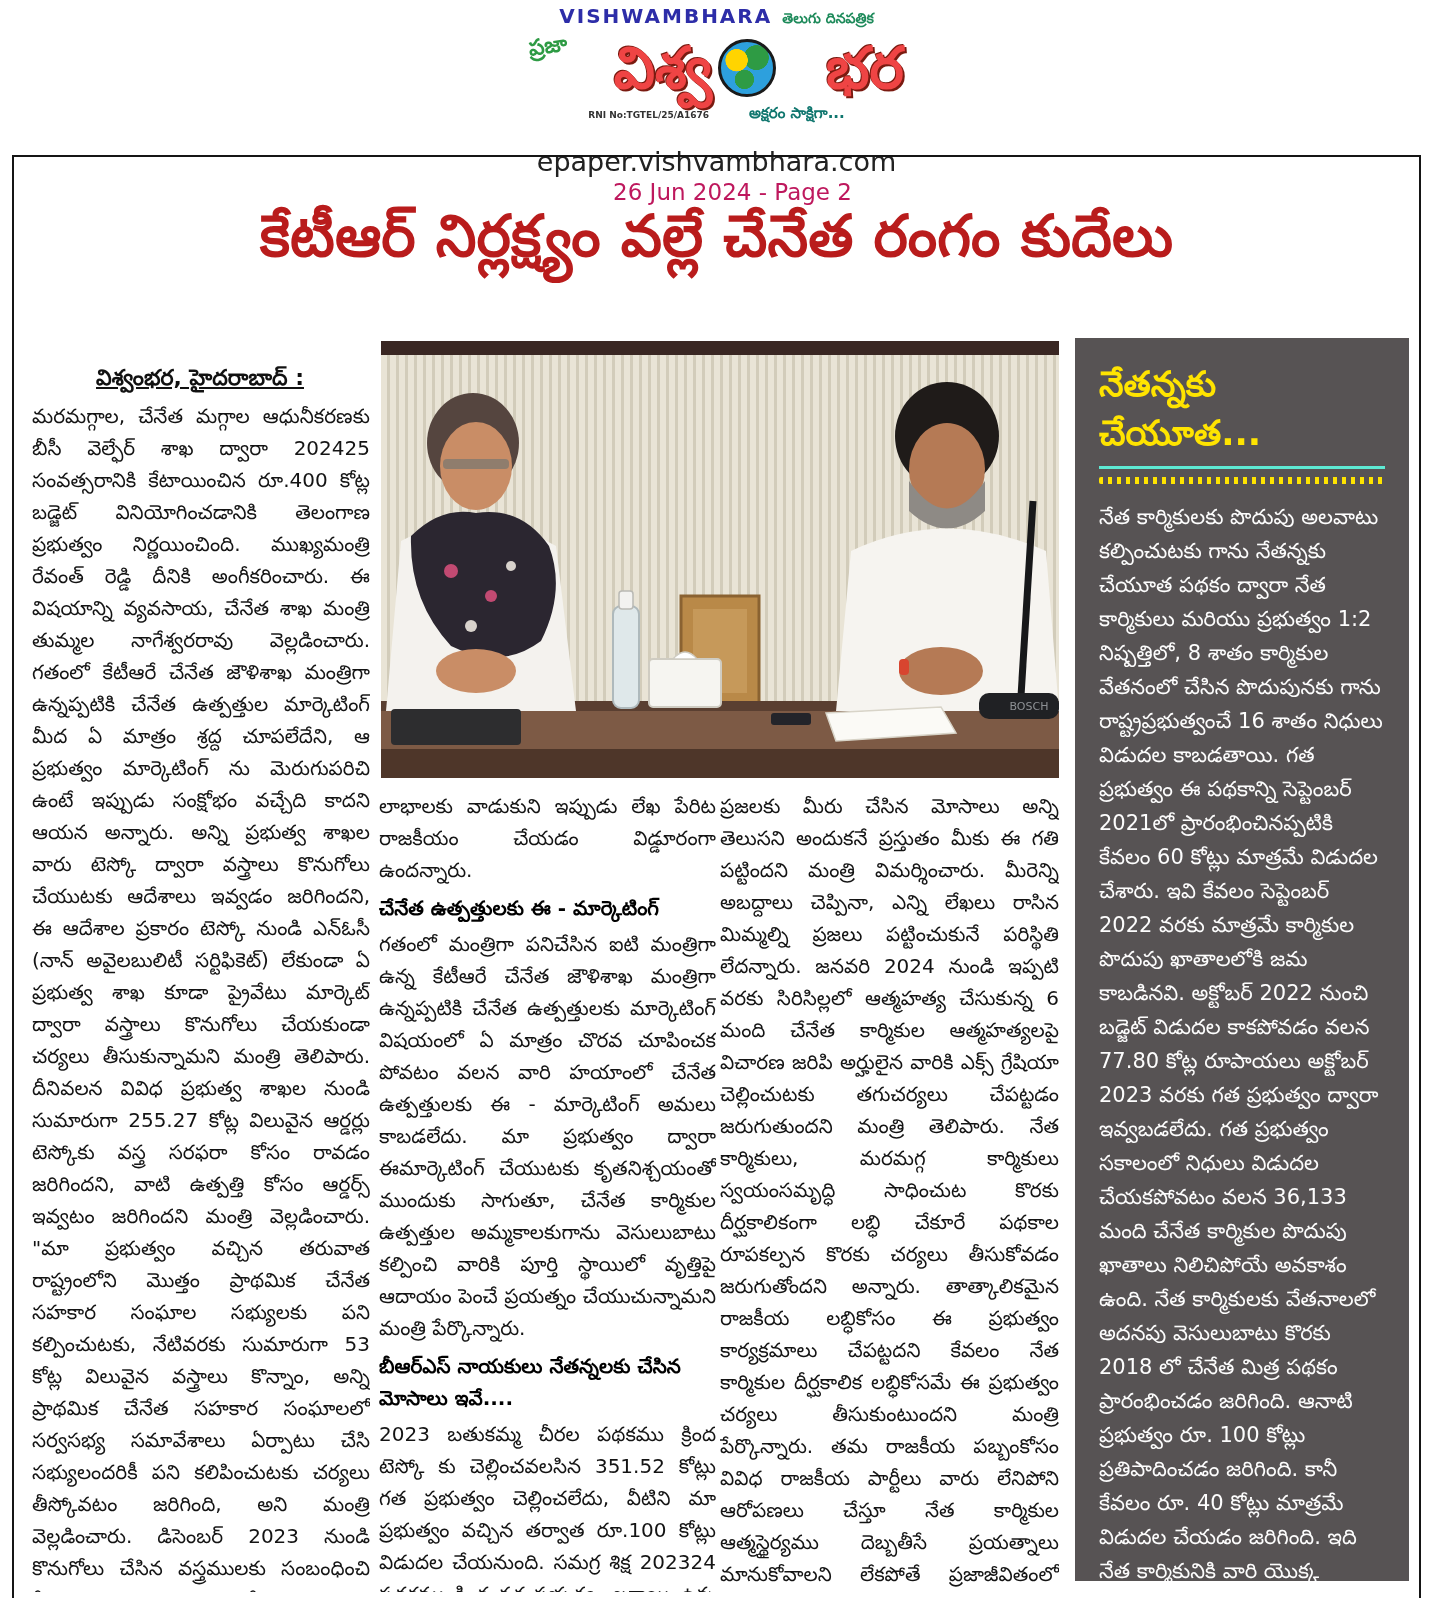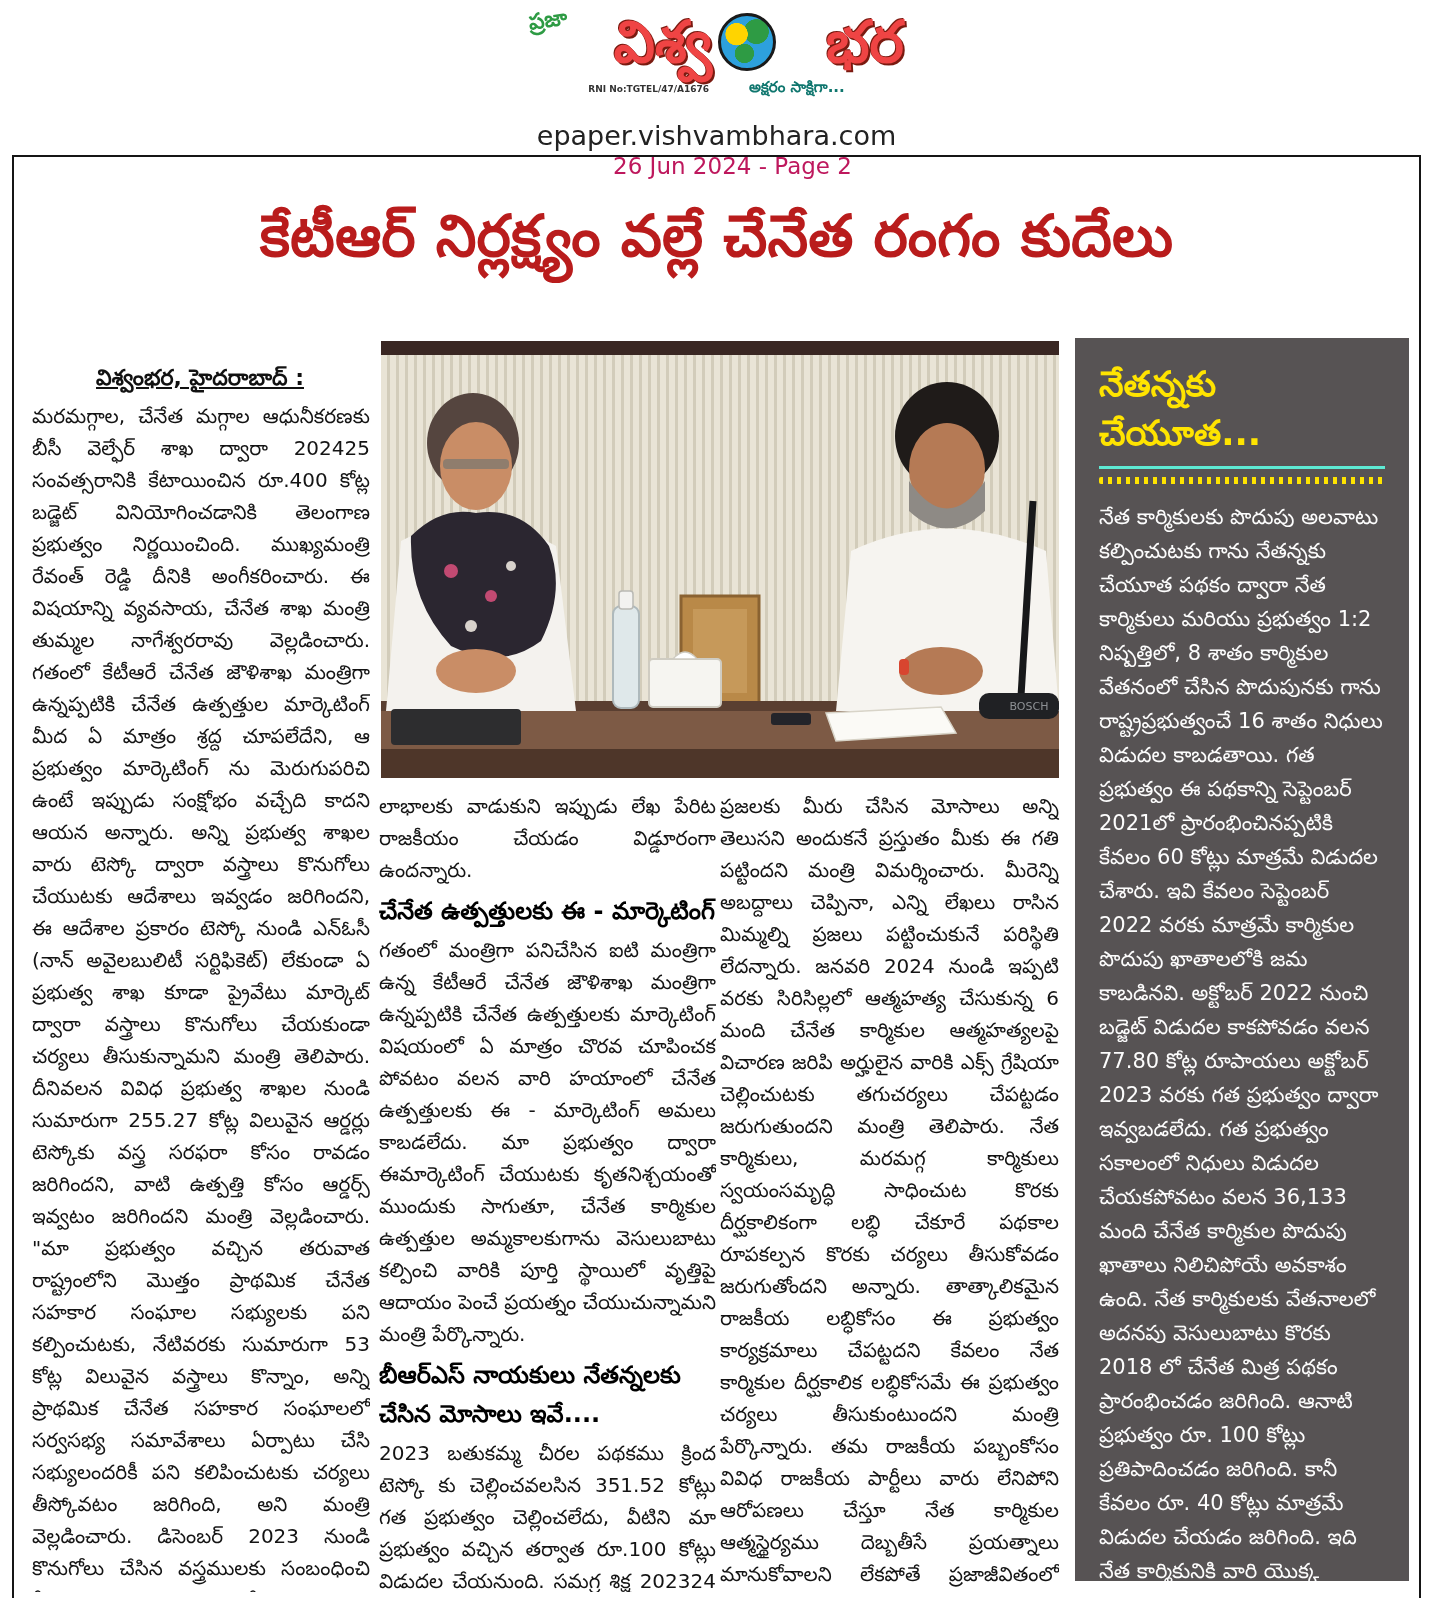--- a/index.html
+++ b/index.html
@@ -33,21 +33,21 @@
   
   .headline{position:absolute;left:30px;top:172px;width:1373px;height:142px;
             display:flex;align-items:center;justify-content:center;
             font-size:58px;font-weight:900;color:#b91c1c;white-space:nowrap;overflow:hidden;}
 
   
   .dateline{position:absolute;left:55px;top:365px;width:290px;text-align:center;
             font-size:22px;font-weight:bold;text-decoration:underline;color:#111;}
   .col{position:absolute;font-size:20px;line-height:1.6;text-align:justify;color:#141414;overflow:hidden;}
   .col p{margin:0 0 6px 0;}
-  .col h3{margin:6px 0 4px 0;font-size:24px;font-weight:bold;color:#000;text-align:left;}
+  .col h3{margin:6px 0 4px 0;font-size:20px;font-weight:bold;color:#000;text-align:left;}
   .col1{left:32px;top:400px;width:338px;height:1192px;}
   .col2{left:379px;top:790px;width:337px;height:802px;}
   .col3{left:720px;top:790px;width:339px;height:802px;}
 
   
   .photo{position:absolute;left:381px;top:341px;width:678px;height:437px;background:#e5e5e5;overflow:hidden;}
   .photo svg{display:block;width:100%;height:100%;}
 
   
   .sidebar{position:absolute;left:1075px;top:338px;width:334px;height:1243px;
@@ -58,28 +58,31 @@
                  background-image:repeating-linear-gradient(90deg,#ffe400 0 4px,rgba(0,0,0,0) 4px 9px);
                  border-radius:2px;}
   .sidebar-body{font-size:21px;line-height:1.62;color:#fdfdfd;}
 </style>
 </head>
 <body>
 
 <div class="page">
 
   <div class="masthead">
+    <div class="mast-row1">
+      <span>VISHWAMBHARA</span><span class="daily">తెలుగు దినపత్రిక</span>
+    </div>
     <div class="logo-row">
       <span class="logo-praja">ప్రజా</span>
       <span class="logo-main">విశ్వ</span>
       <span class="globe"></span>
       <span class="logo-main">భర</span>
     </div>
     <div class="mast-row3">
-      <span class="rni">RNI No:TGTEL/47/A1676</span>
+      <span class="rni">RNI No:TGTEL/25/A1676</span>
       <span class="tagline">అక్షరం సాక్షిగా...</span>
     </div>
     <div class="site-url">epaper.vishvambhara.com</div>
     <div class="date-page">26 Jun 2024 - Page 2</div>
   </div>
 
   <div class="frame"></div>
 
   <div class="headline">కేటీఆర్ నిర్లక్ష్యం వల్లే చేనేత రంగం కుదేలు</div>
 

